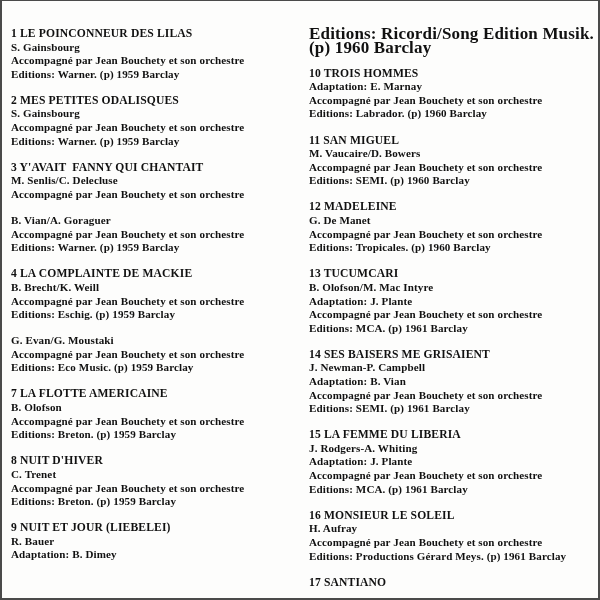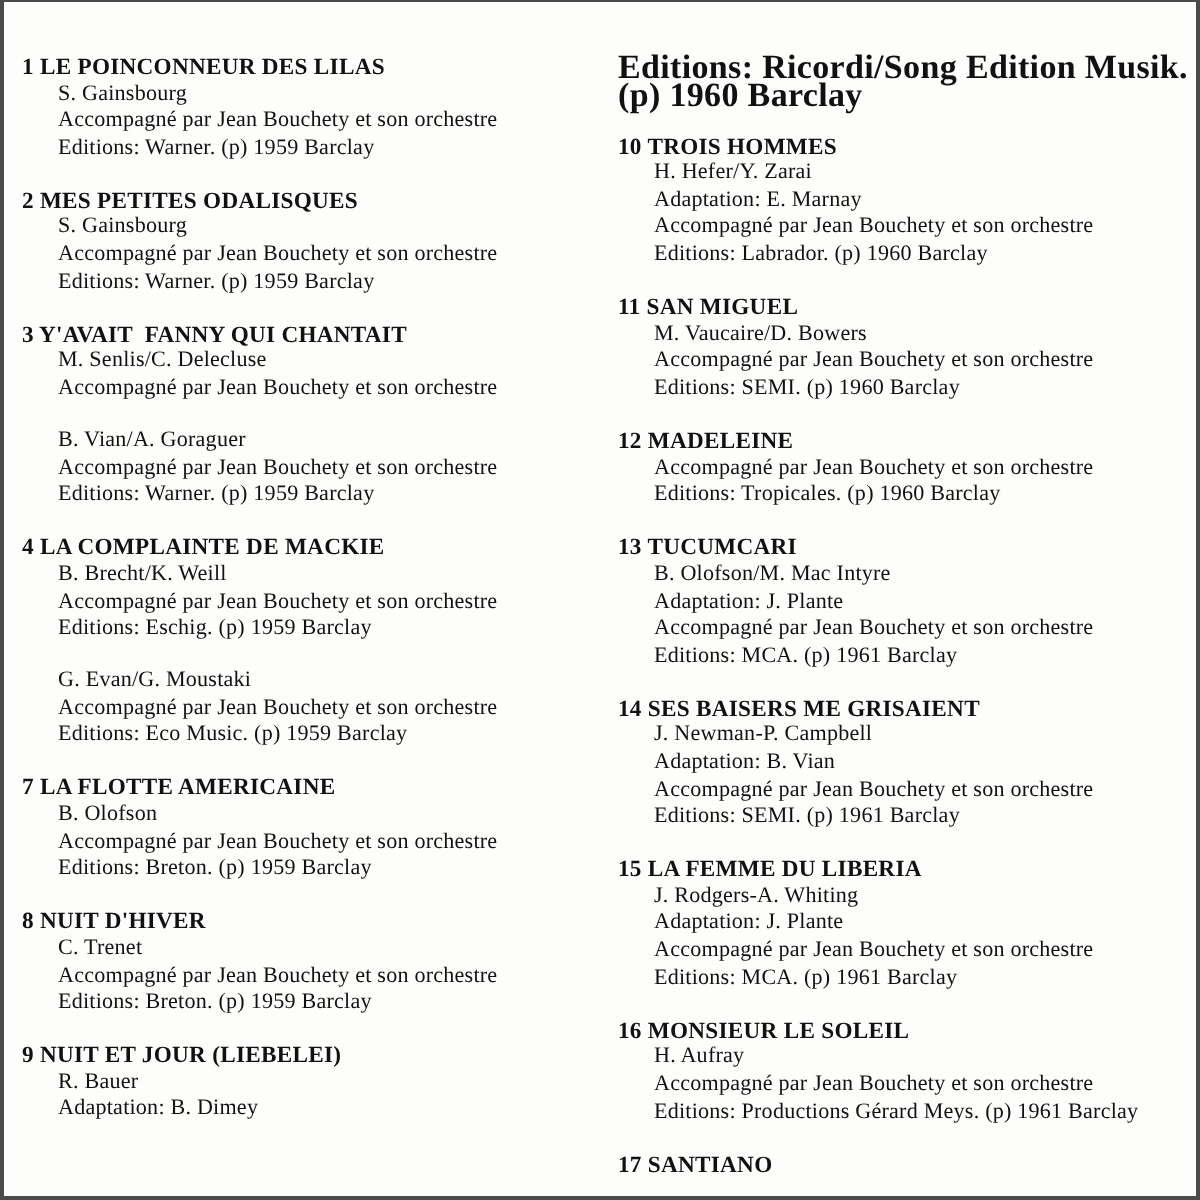--- a/index.html
+++ b/index.html
@@ -64,23 +64,22 @@
   }
   .line.title {
     font-weight: 700;
     font-size: 11.6px;
     letter-spacing: 0.012em;
   }
   .line.credit,
   .line.adapt,
   .line.accomp,
   .line.editions {
-    font-weight: 400;
+    font-weight: 700;
     font-size: 11.05px;
-    margin-left: 18px;
   }
   .line.cont {
     font-weight: 700;
     font-size: 17px;
   }
 </style>
 </head>
 <body>
 
 <div id="page">
@@ -137,33 +136,33 @@
           <div class="line adapt">Adaptation: B. Dimey</div>
         </div>
       </div>
     <div class="column right">
         <div class="track">
           <div class="line cont">Editions: Ricordi/Song Edition Musik.</div>
           <div class="line cont">(p) 1960 Barclay</div>
         </div>
         <div class="track">
           <div class="line title">10 TROIS HOMMES</div>
-          <div class="line credit">H. Hefer/Y. Zarai</div>
           <div class="line adapt">Adaptation: E. Marnay</div>
           <div class="line accomp">Accompagné par Jean Bouchety et son orchestre</div>
           <div class="line editions">Editions: Labrador. (p) 1960 Barclay</div>
         </div>
         <div class="track">
           <div class="line title">11 SAN MIGUEL</div>
           <div class="line credit">M. Vaucaire/D. Bowers</div>
           <div class="line accomp">Accompagné par Jean Bouchety et son orchestre</div>
           <div class="line editions">Editions: SEMI. (p) 1960 Barclay</div>
         </div>
         <div class="track">
           <div class="line title">12 MADELEINE</div>
+          <div class="line credit">G. De Manet</div>
           <div class="line accomp">Accompagné par Jean Bouchety et son orchestre</div>
           <div class="line editions">Editions: Tropicales. (p) 1960 Barclay</div>
         </div>
         <div class="track">
           <div class="line title">13 TUCUMCARI</div>
           <div class="line credit">B. Olofson/M. Mac Intyre</div>
           <div class="line adapt">Adaptation: J. Plante</div>
           <div class="line accomp">Accompagné par Jean Bouchety et son orchestre</div>
           <div class="line editions">Editions: MCA. (p) 1961 Barclay</div>
         </div>

